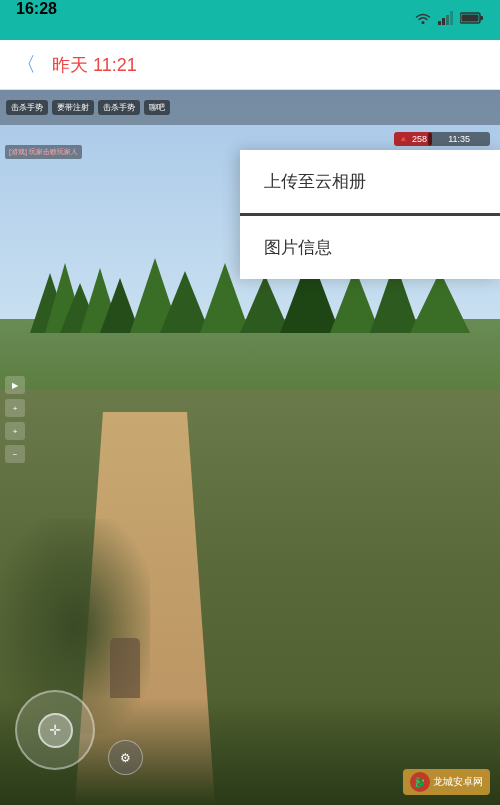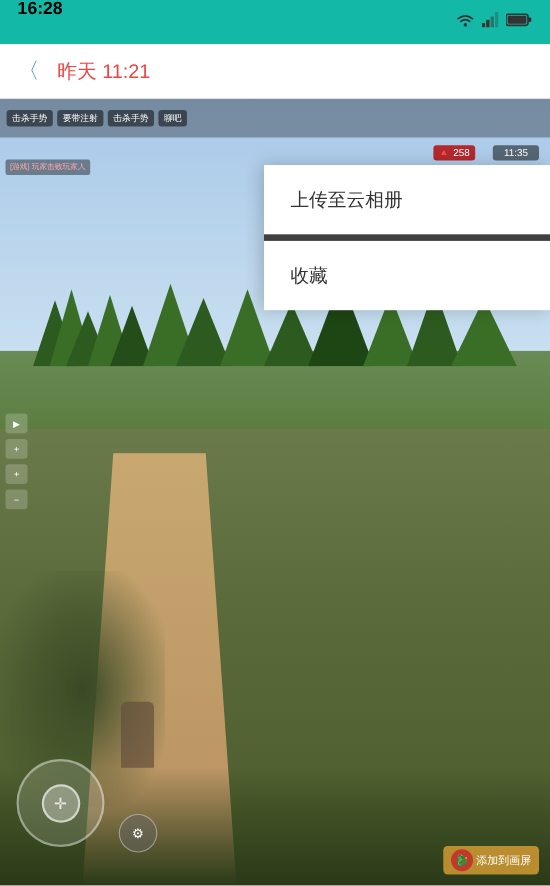--- a/index.html
+++ b/index.html
@@ -121,21 +121,21 @@
       white-space: nowrap;
     }
 
     .game-timer {
       position: absolute;
       top: 8px;
       right: 55px;
       color: #fff;
       font-size: 9px;
       background: rgba(0,0,0,0.5);
-      padding: 2px 10px;
+      padding: 2px 20px;
       border-radius: 3px;
     }
 
     .player-count-badge {
       position: absolute;
       top: 8px;
       right: 100px;
       background: rgba(180,0,0,0.8);
       color: #fff;
       font-size: 9px;
@@ -244,21 +244,21 @@
       background: #fff;
       border-radius: 0;
       z-index: 100;
       box-shadow: -3px 0 15px rgba(0,0,0,0.2);
     }
 
     .context-menu-item {
       padding: 20px 24px;
       font-size: 17px;
       color: #333;
-      border-bottom: 6px solid #404040;
+      border-bottom: 3px solid #404040;
       cursor: pointer;
       display: flex;
       align-items: center;
     }
 
     .context-menu-item:last-child {
       border-bottom: none;
     }
 
     
@@ -418,22 +418,22 @@
     <div class="game-action-btn" style="bottom:30px;left:108px;">⚙</div>
 
     <div style="position:absolute;bottom:15%;left:22%;width:30px;height:60px;background:rgba(100,80,60,0.7);border-radius:5px 5px 0 0;"></div>
   </div>
 
   <div class="context-menu">
     <div class="context-menu-item">
       <span>上传至云相册</span>
     </div>
     <div class="context-menu-item">
-      <span>收藏</span>
+      <span>图片信息</span>
     </div>
   </div>
 
   <div class="watermark">
     <div class="watermark-dragon">🐉</div>
-    <span>添加到画屏</span>
+    <span>龙城安卓网</span>
   </div>
 
 </div>
 
 </body></html>

